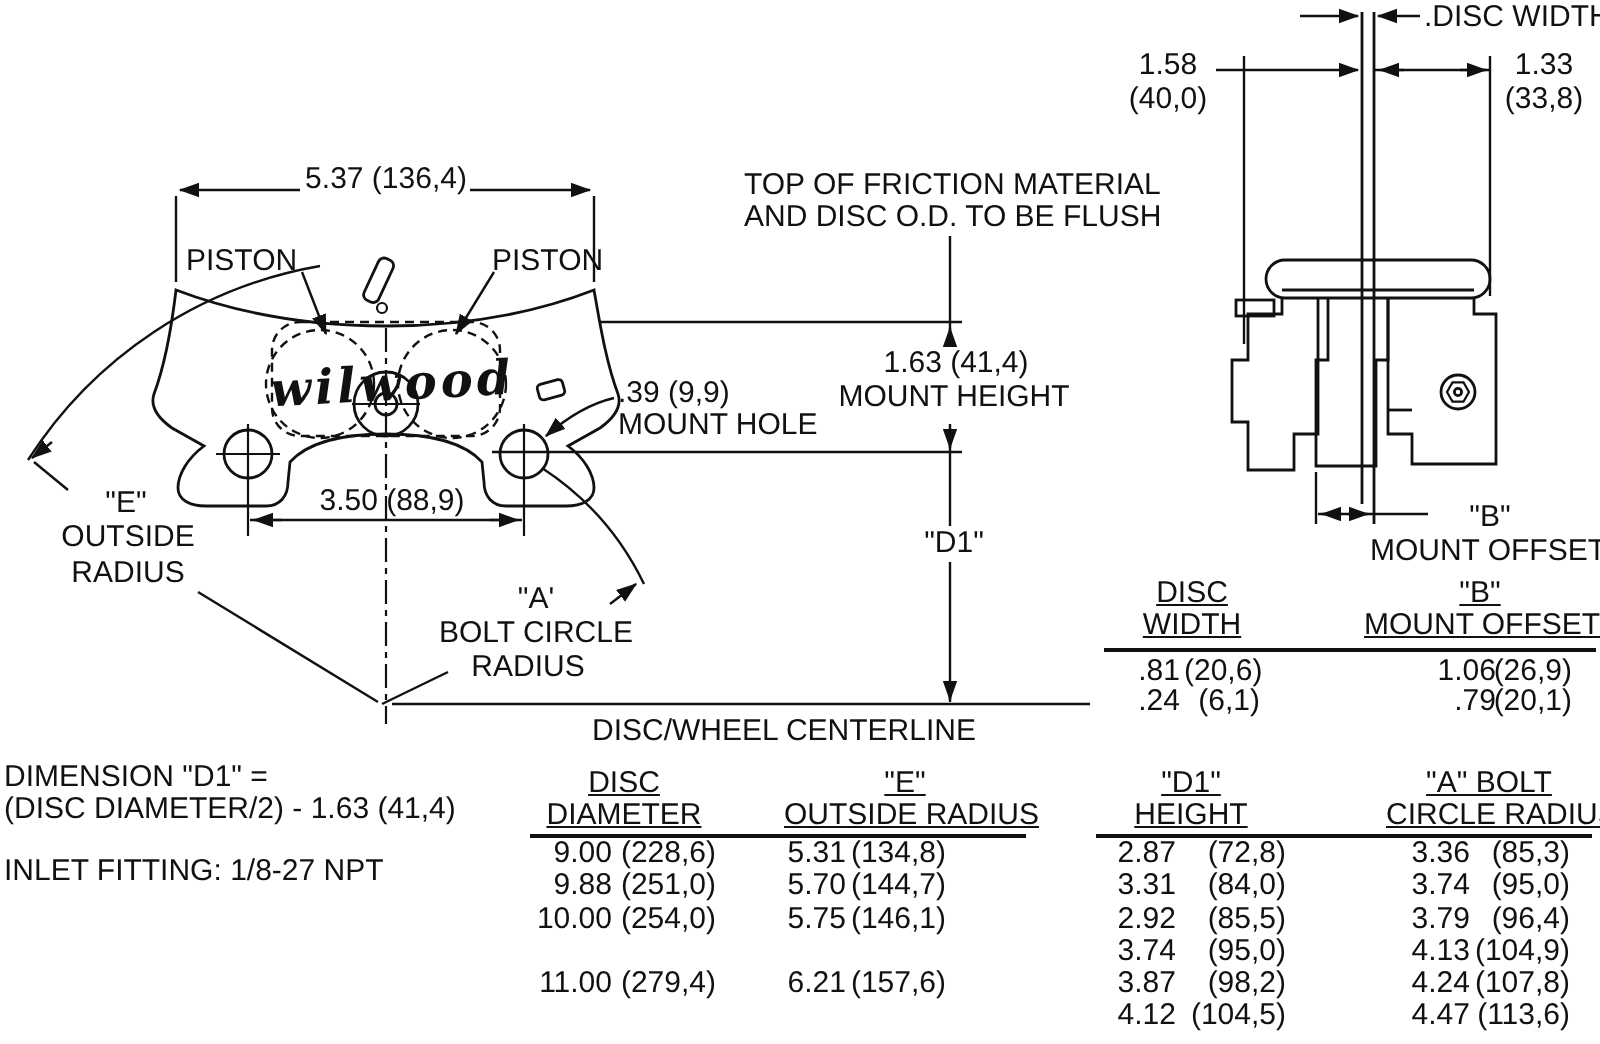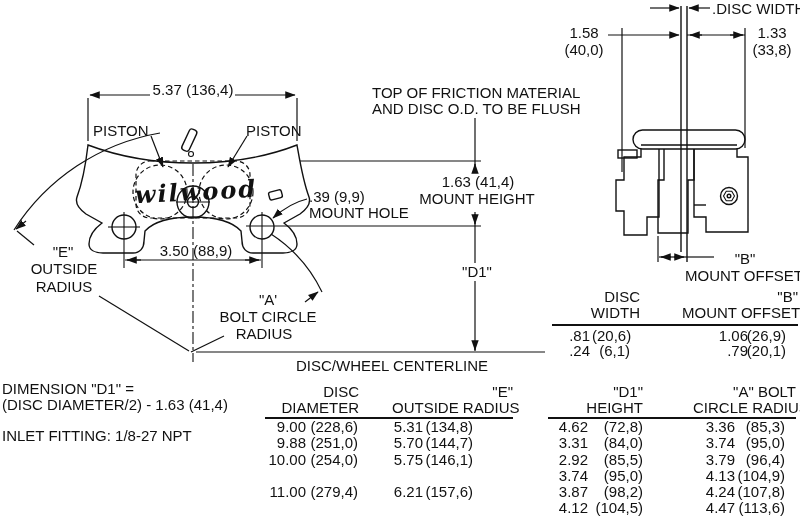--- a/index.html
+++ b/index.html
@@ -4,21 +4,21 @@
 <style>
   html,body{margin:0;padding:0;background:#fff;}
   #stage{position:relative;width:800px;height:522px;background:#fff;overflow:hidden;
          font-family:"Liberation Sans",sans-serif;color:#111;}
   #drawing{position:absolute;left:0;top:0;}
   .lbl{position:absolute;font:15px/16px "Liberation Sans",sans-serif;color:#111;white-space:nowrap;}
   .ctr{transform:translateX(-50%);}
   .logo{position:absolute;font:italic bold 24px/24px "DejaVu Serif",serif;letter-spacing:2px;
         transform:translateX(-50%) rotate(-3deg);color:#111;}
   .tbl{position:absolute;}
-  .tbl .hd{position:absolute;font:15px/16px "Liberation Sans",sans-serif;text-align:right;white-space:nowrap;}
+  .tbl .hd{position:absolute;font:15px/16px "Liberation Sans",sans-serif;text-align:center;white-space:nowrap;text-decoration:underline;}
   .tbl .rule{position:absolute;height:0;border-top:2px solid #111;}
   .tbl .row{position:absolute;width:100%;height:16px;}
   .tbl .cell{position:absolute;font:15px/16px "Liberation Sans",sans-serif;text-align:right;white-space:nowrap;}
 </style>
 </head>
 <body>
 
 <div id="stage">
 
   <svg id="drawing" width="800" height="522" viewBox="0 0 800 522">
@@ -230,21 +230,21 @@
     </div>
   </div>
 
   <div class="tbl" style="left:548px;top:384px;width:248px;height:134px">
     <div class="hd" style="left:0;top:0;width:95px">"D1"</div>
     <div class="hd" style="left:0;top:16px;width:95px">HEIGHT</div>
     <div class="hd" style="left:145px;top:0;width:103px">"A" BOLT</div>
     <div class="hd" style="left:145px;top:16px;width:103px">CIRCLE RADIUS</div>
     <div class="rule" style="left:0;top:33px;width:248px"></div>
     <div class="row" style="top:35px">
-      <span class="cell" style="left:0;width:40px">4.62</span>
+      <span class="cell" style="left:0;width:40px">2.87</span>
       <span class="cell" style="left:42px;width:53px">(72,8)</span>
       <span class="cell" style="left:140px;width:47px">3.36</span>
       <span class="cell" style="left:189px;width:48px">(85,3)</span>
     </div>
     <div class="row" style="top:51px">
       <span class="cell" style="left:0;width:40px">3.31</span>
       <span class="cell" style="left:42px;width:53px">(84,0)</span>
       <span class="cell" style="left:140px;width:47px">3.74</span>
       <span class="cell" style="left:189px;width:48px">(95,0)</span>
     </div>

